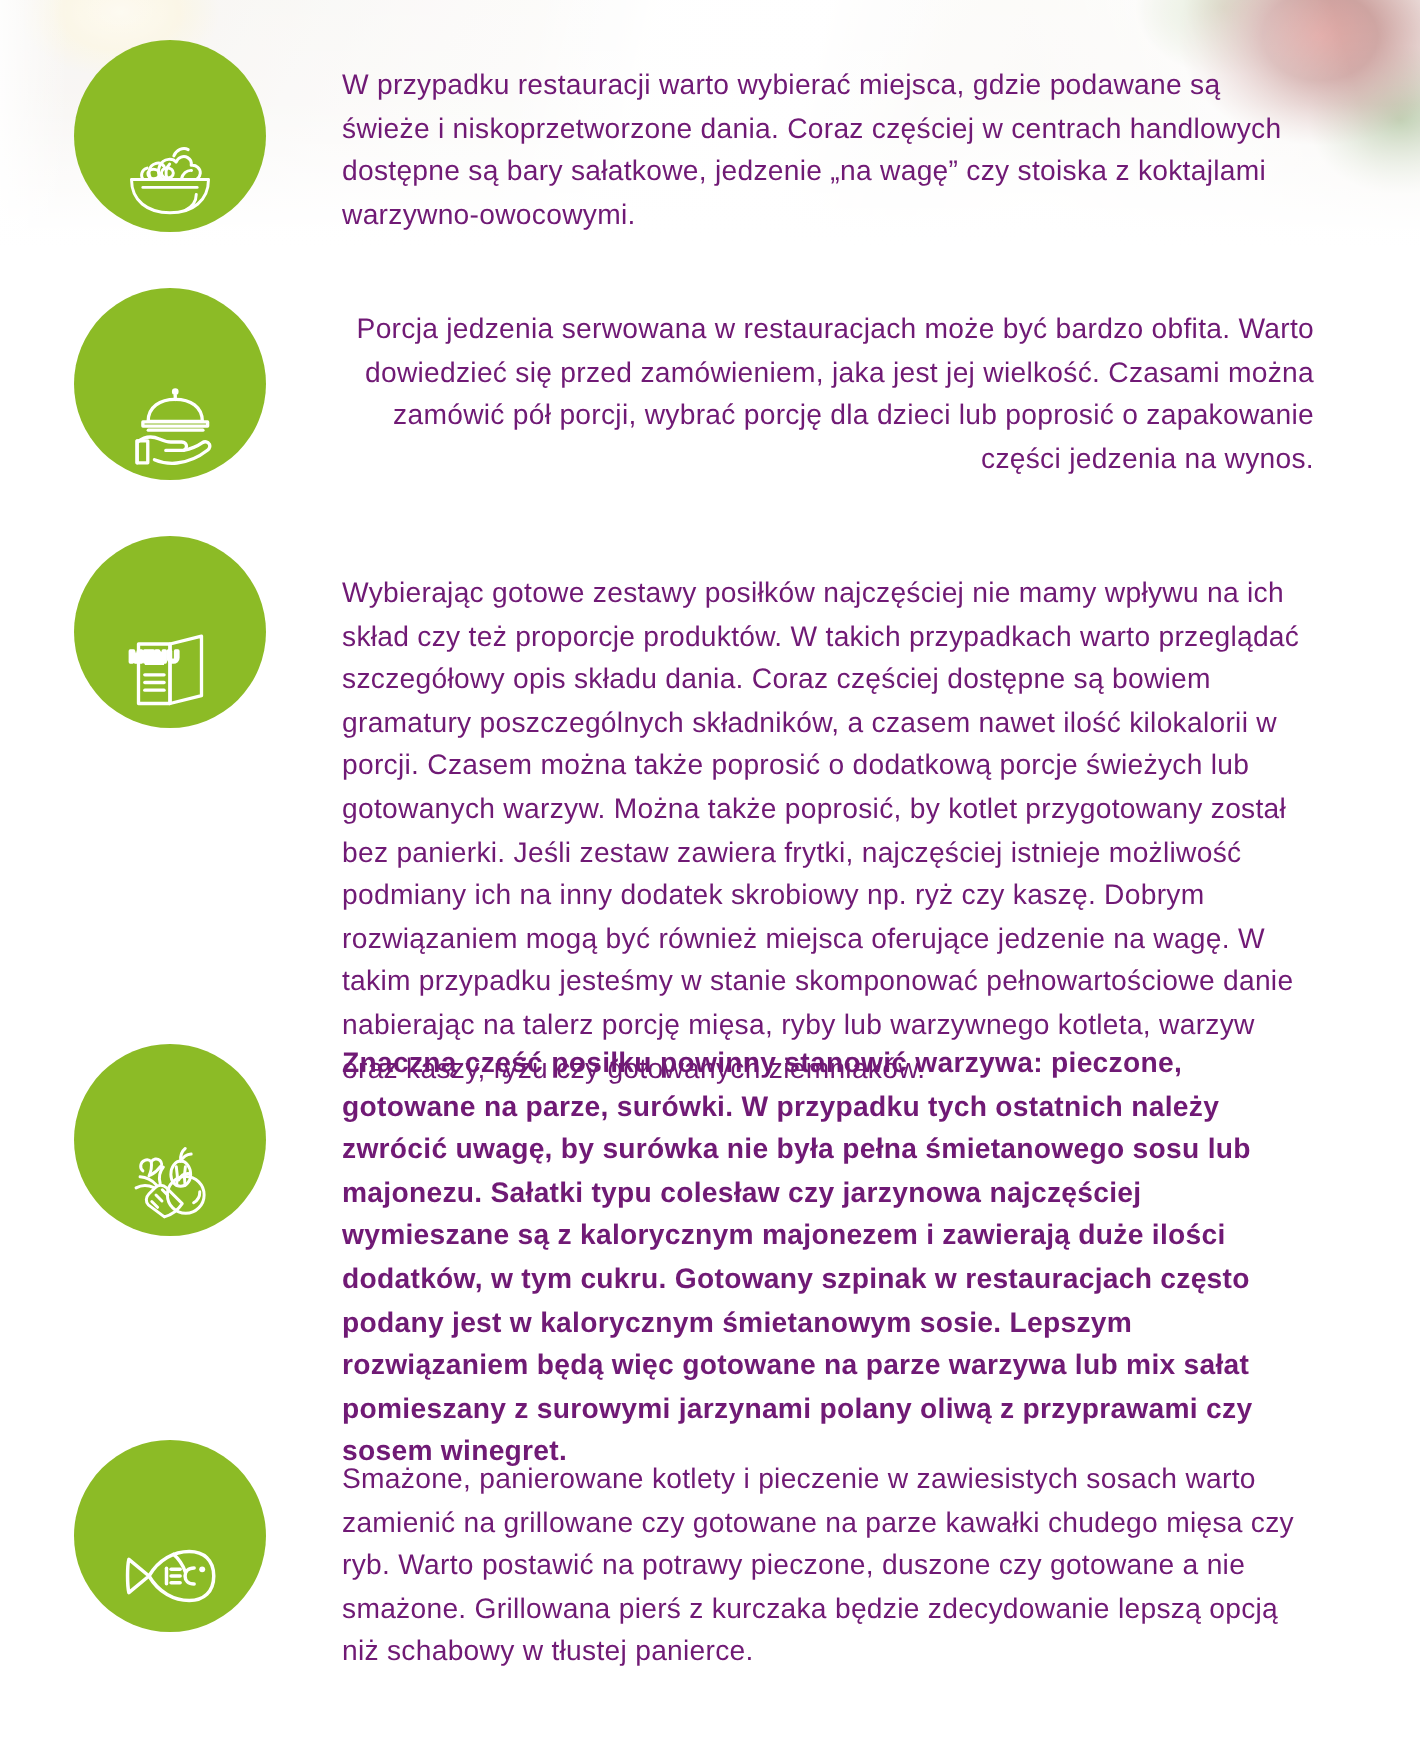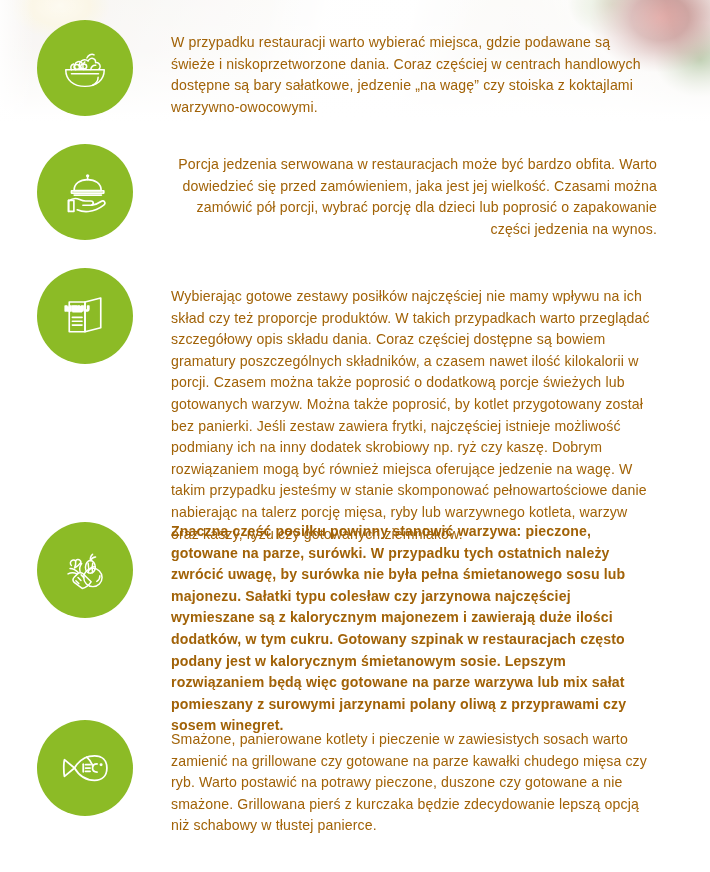--- a/index.html
+++ b/index.html
@@ -87,36 +87,36 @@
     top: 0;
     width: 96px;
     height: 96px;
   }
   .tip-circle {
     width: 96px;
     height: 96px;
     border-radius: 50%;
     background: #8cbb26;
     display: flex;
-    align-items: center;
+    align-items: flex-end;
     justify-content: center;
   }
   .tip-circle svg {
     display: block;
     width: 56px;
     height: 56px;
   }
   .tip-text {
     position: absolute;
     left: 171px;
     top: 0;
     width: 486px;
     font-size: 14.1px;
     line-height: 21.6px;
-    color: #a16207;
+    color: #701a75;
     letter-spacing: 0.01em;
     white-space: pre-line;
   }
 
   
   #tip-1 { top: 20px; }
   #tip-1 .tip-text { top: 12px; }
 
   #tip-2 { top: 144px; }
   #tip-2 .tip-text { top: 10px; text-align: right; }

